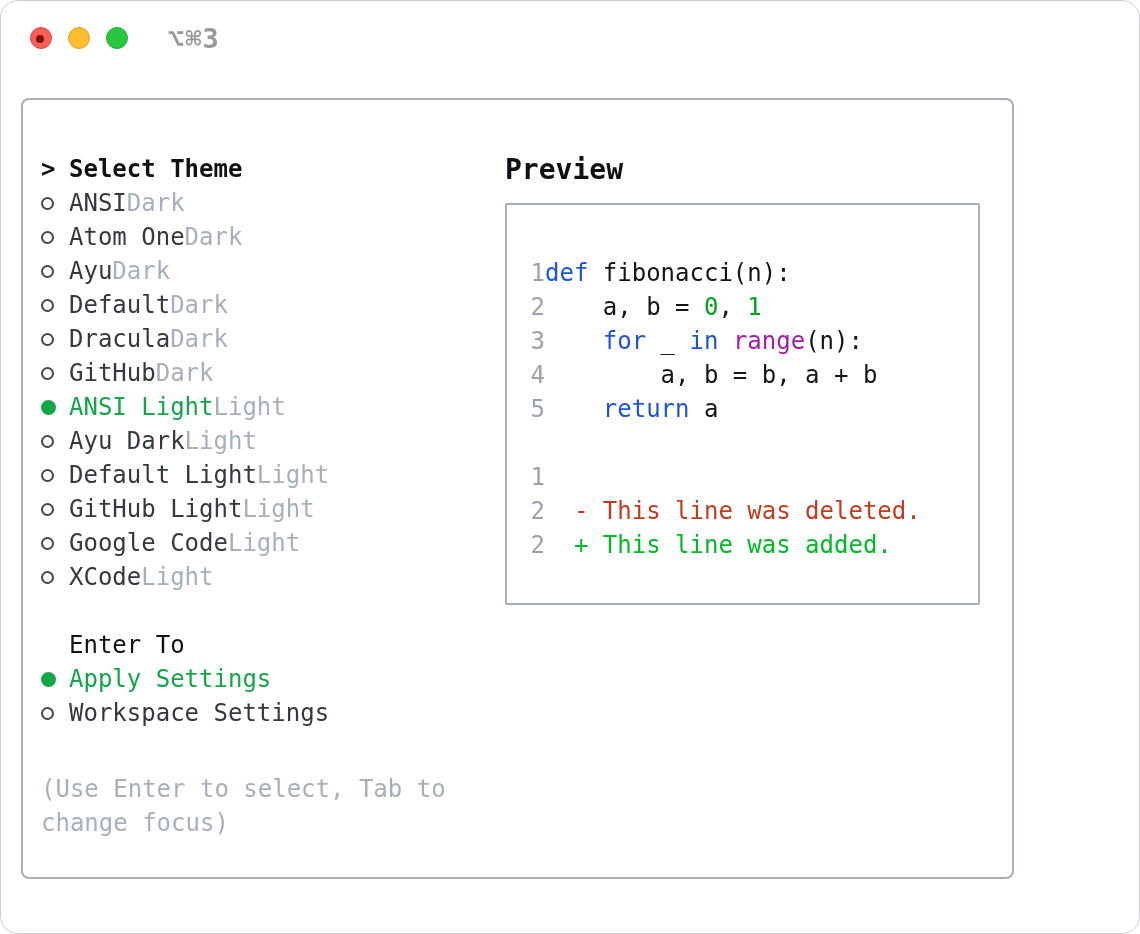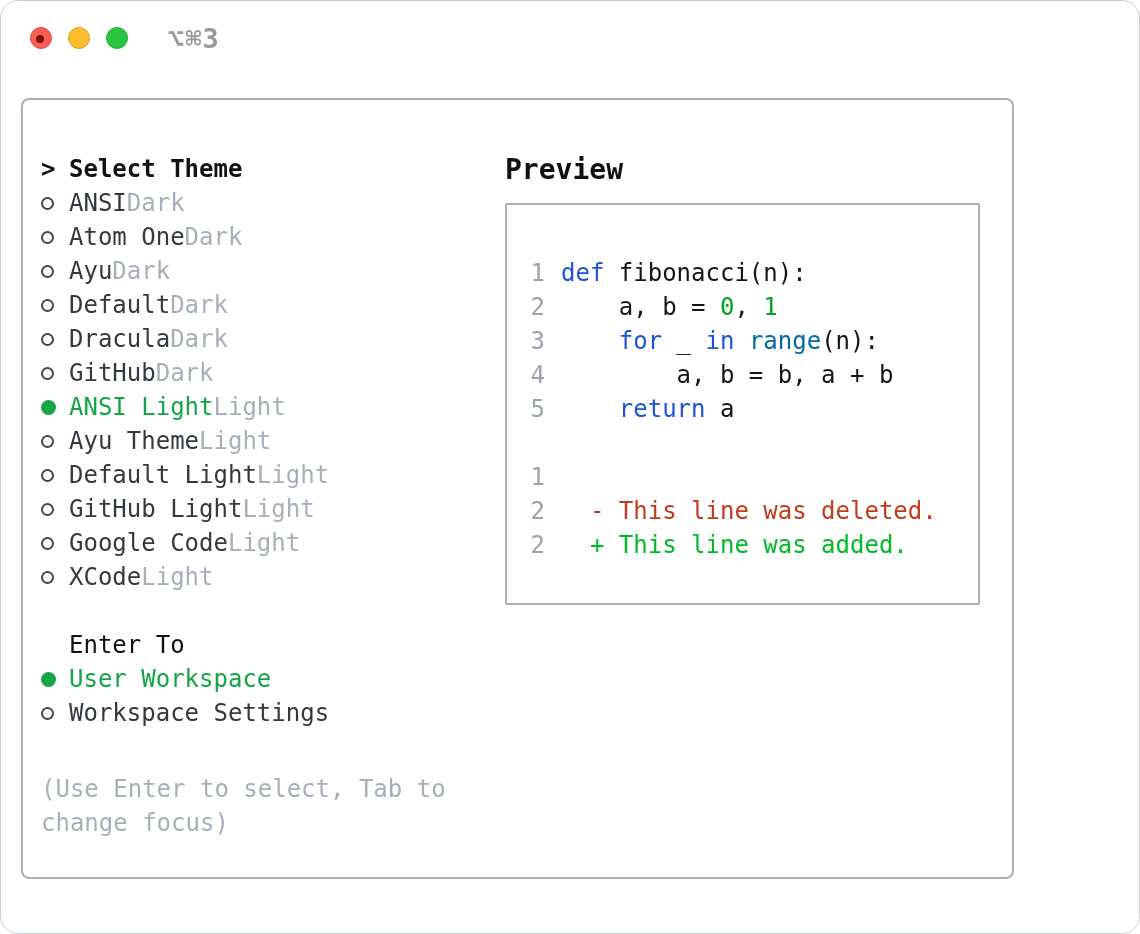--- a/index.html
+++ b/index.html
@@ -57,24 +57,24 @@
   .right-col { position: absolute; left: 482px; top: 52px; }
   .preview-title { font-weight: 700; color: #101114; font-size: 28px; height: 34px; display: flex; align-items: center; }
   .preview-box {
     margin-top: 17px; width: 475px; height: 402px;
     border: 2px solid #a8aeb8; border-radius: 2px;
     background: #ffffff; overflow: hidden;
     padding: 51px 0 0 16px;
   }
   .code-line { height: 34px; display: flex; align-items: center; font-size: 24px; white-space: pre; }
   .ln { display: inline-block; width: 22px; text-align: right; color: #99a2ae; flex: none; }
-  .code-text { margin-left: 16px; white-space: pre; }
+  .code-text { margin-left: 0; white-space: pre; }
   .tok-pl  { color: #141518; }
   .tok-kw  { color: #1d53d8; }
-  .tok-fn  { color: #0369a1; }
+  .tok-fn  { color: #a21caf; }
   .tok-num { color: #00a41c; }
   .tok-ctx { color: #8d949e; }
   .tok-del { color: #c43a1c; }
   .tok-add { color: #00ba25; }
 </style>
 </head>
 <body>
 
 <div class="window">
 
@@ -94,36 +94,36 @@
       </div>
 
       <div id="theme-list">
           <div class="row"><span class="marker"><span class="ring"></span></span><span class="t-name">ANSI</span> <span class="t-variant">Dark</span></div>
           <div class="row"><span class="marker"><span class="ring"></span></span><span class="t-name">Atom One</span> <span class="t-variant">Dark</span></div>
           <div class="row"><span class="marker"><span class="ring"></span></span><span class="t-name">Ayu</span> <span class="t-variant">Dark</span></div>
           <div class="row"><span class="marker"><span class="ring"></span></span><span class="t-name">Default</span> <span class="t-variant">Dark</span></div>
           <div class="row"><span class="marker"><span class="ring"></span></span><span class="t-name">Dracula</span> <span class="t-variant">Dark</span></div>
           <div class="row"><span class="marker"><span class="ring"></span></span><span class="t-name">GitHub</span> <span class="t-variant">Dark</span></div>
           <div class="row"><span class="marker"><span class="dot"></span></span><span class="t-name sel">ANSI Light</span> <span class="t-variant">Light</span></div>
-          <div class="row"><span class="marker"><span class="ring"></span></span><span class="t-name">Ayu Theme</span> <span class="t-variant">Light</span></div>
+          <div class="row"><span class="marker"><span class="ring"></span></span><span class="t-name">Ayu Dark</span> <span class="t-variant">Light</span></div>
           <div class="row"><span class="marker"><span class="ring"></span></span><span class="t-name">Default Light</span> <span class="t-variant">Light</span></div>
           <div class="row"><span class="marker"><span class="ring"></span></span><span class="t-name">GitHub Light</span> <span class="t-variant">Light</span></div>
           <div class="row"><span class="marker"><span class="ring"></span></span><span class="t-name">Google Code</span> <span class="t-variant">Light</span></div>
           <div class="row"><span class="marker"><span class="ring"></span></span><span class="t-name">XCode</span> <span class="t-variant">Light</span></div>
         </div>
 
       <div class="spacer"></div>
 
       <div class="row">
         <span class="marker"></span>
         <span style="color:#101114">Enter To</span>
       </div>
 
       <div id="apply-list">
-          <div class="row"><span class="marker"><span class="dot"></span></span><span class="opt-label sel">User Workspace</span></div>
+          <div class="row"><span class="marker"><span class="dot"></span></span><span class="opt-label sel">Apply Settings</span></div>
           <div class="row"><span class="marker"><span class="ring"></span></span><span class="opt-label">Workspace Settings</span></div>
         </div>
 
       <div class="spacer"></div>
 
       <div class="help">(Use Enter to select, Tab to change focus)</div>
     </div>
 
     <div class="right-col">
       <div class="preview-title">Preview</div>

